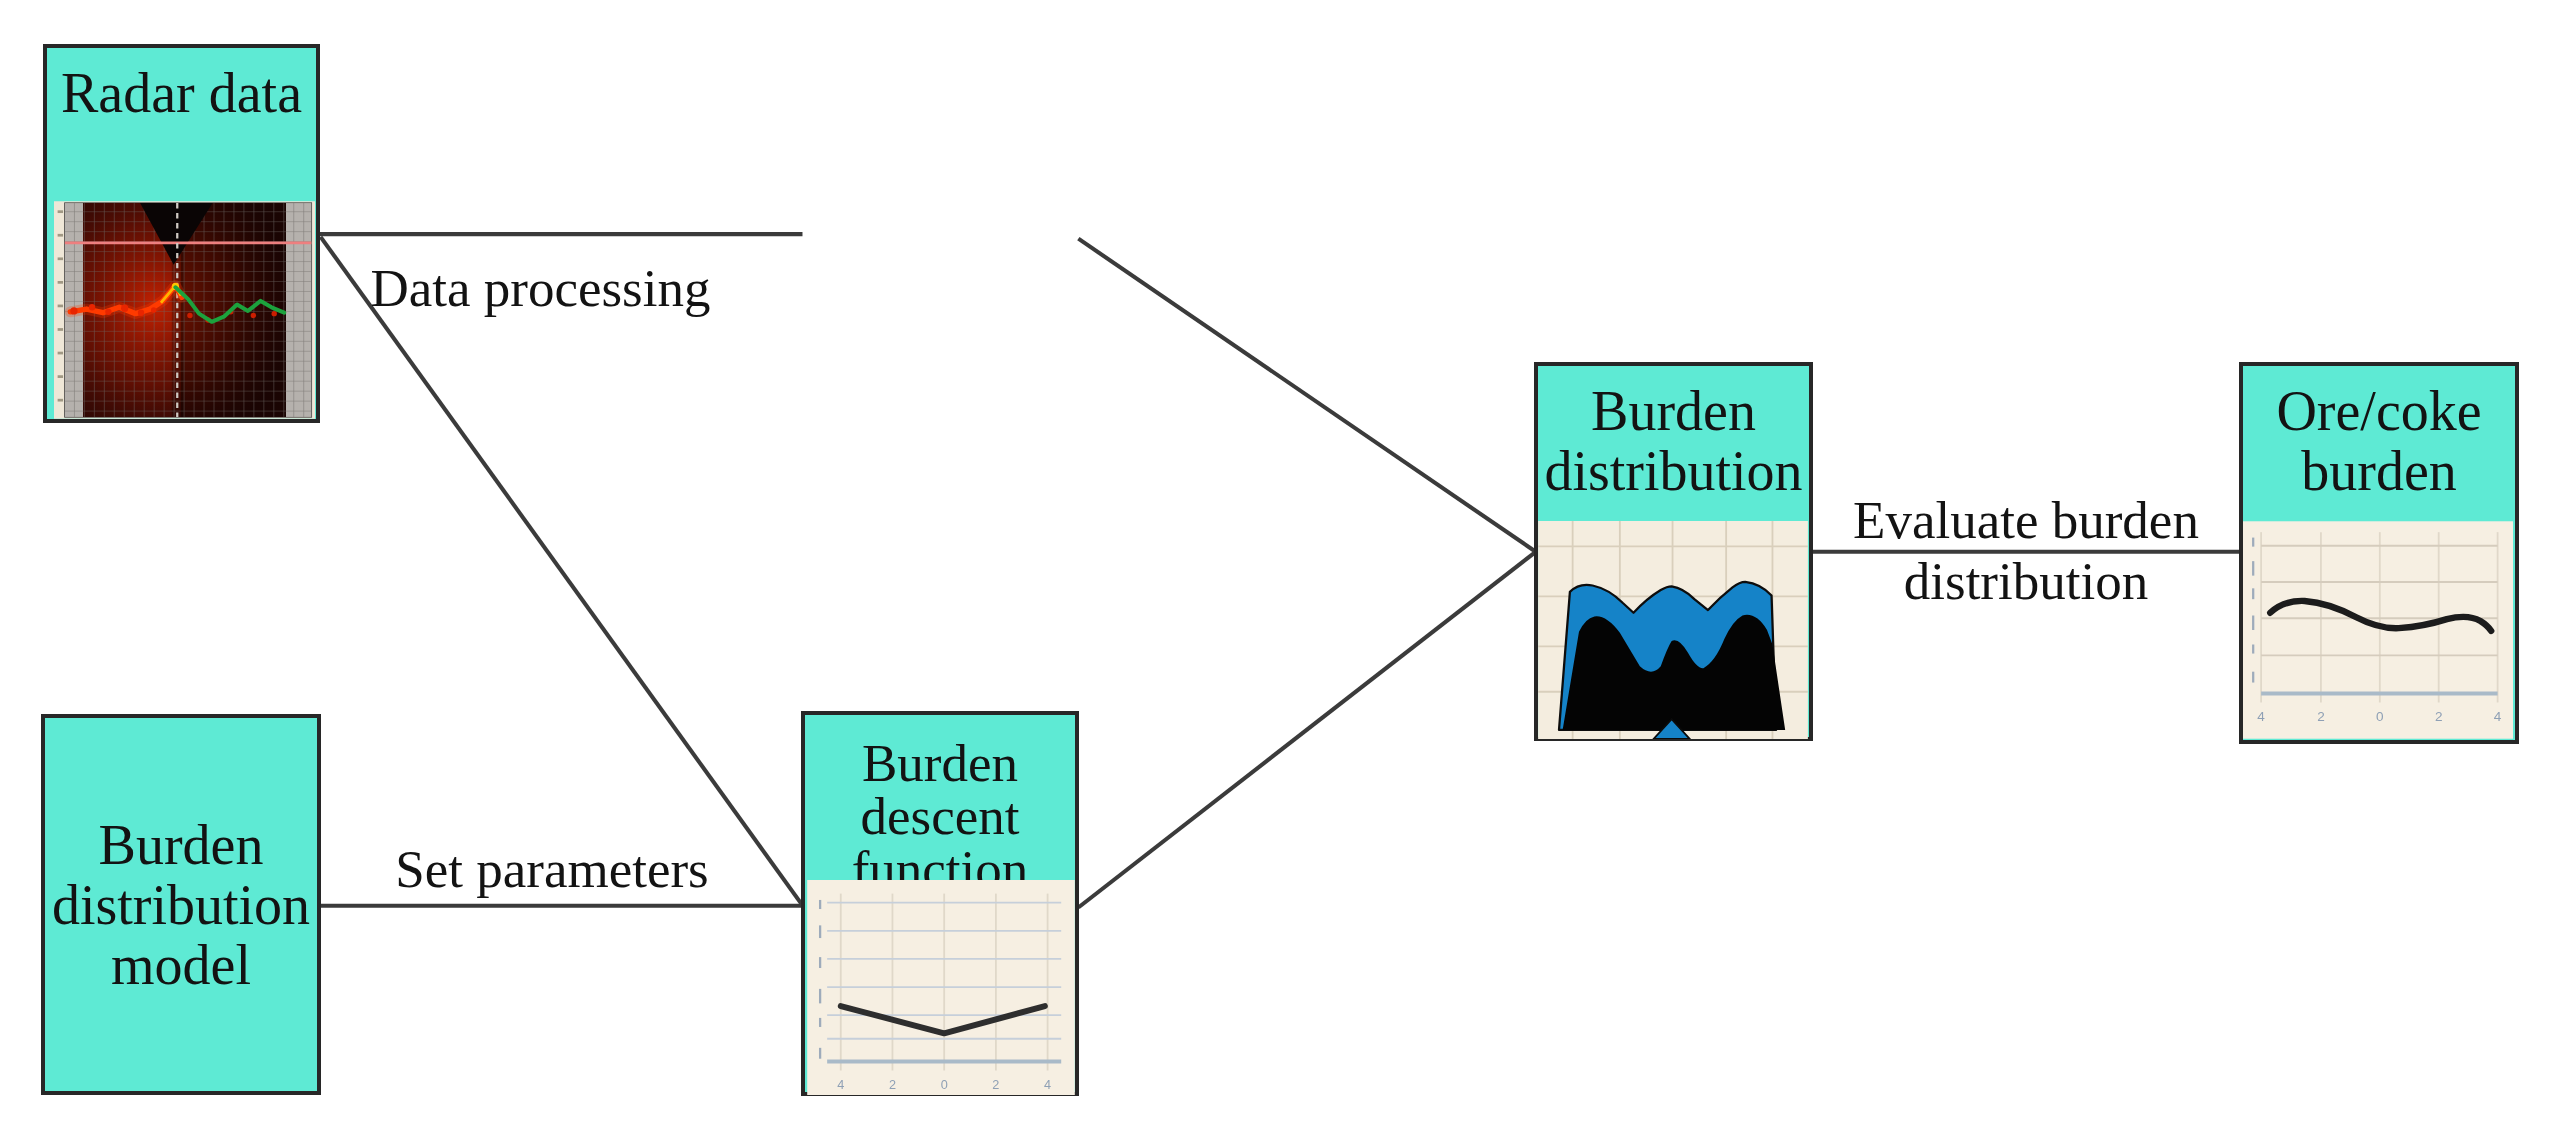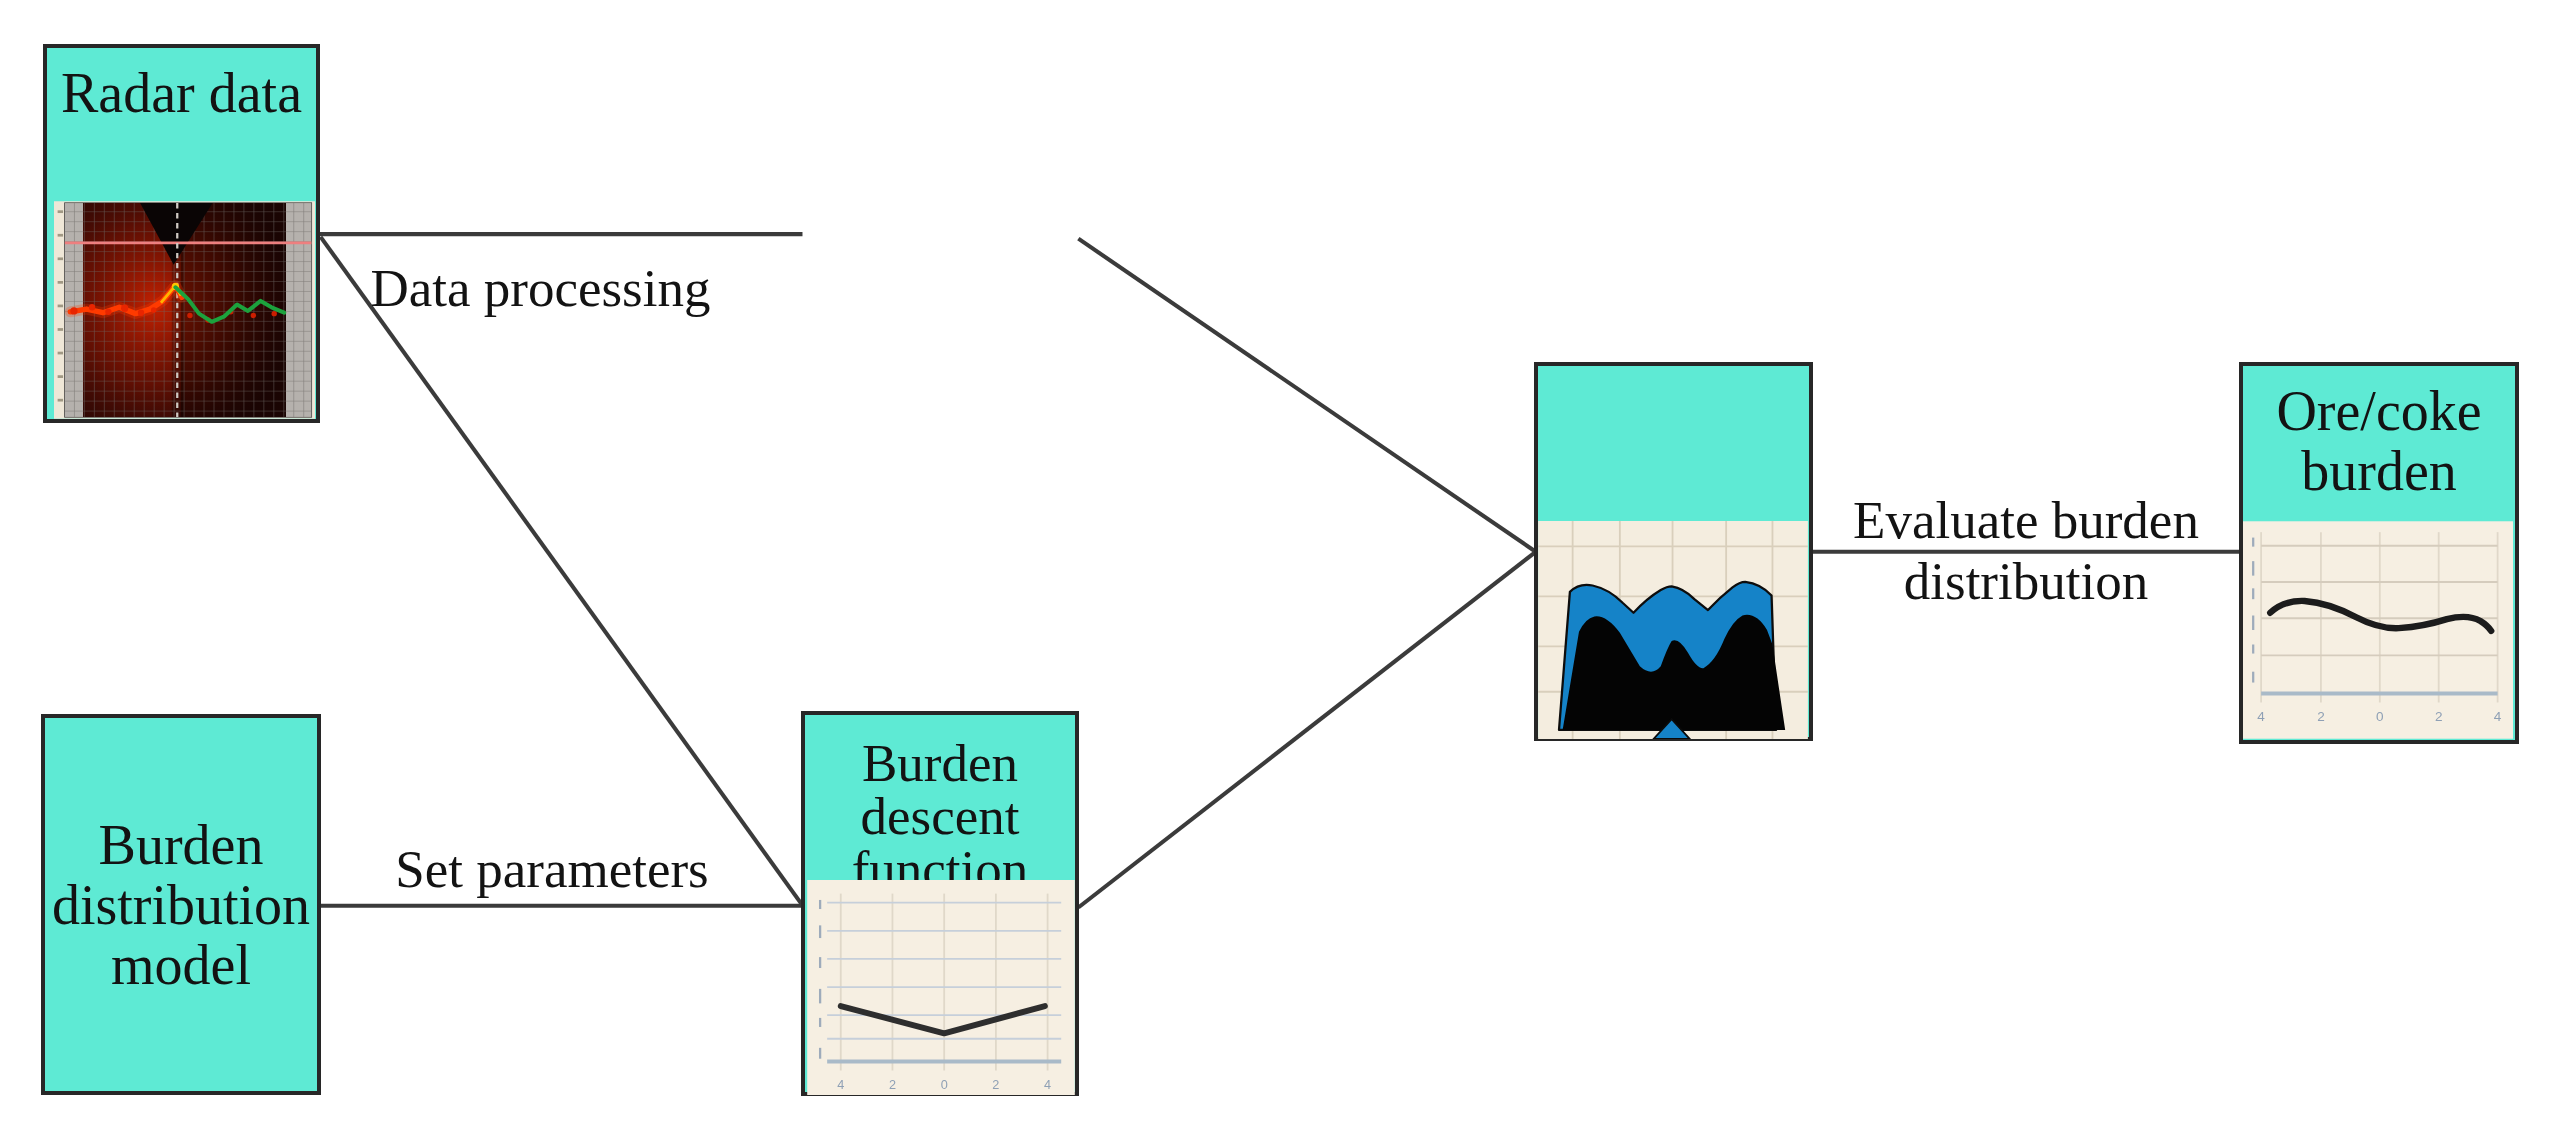--- a/index.html
+++ b/index.html
@@ -131,20 +131,21 @@
         <text x="37" y="230">4</text>
         <text x="94" y="230">2</text>
         <text x="151" y="230">0</text>
         <text x="208" y="230">2</text>
         <text x="265" y="230">4</text>
       </g>
     </svg>
   </div>
 
   <div class="node" style="left:1534px;top:362px;width:279px;height:379px">
+    <span class="title">Burden distribution</span>
     <svg class="chart" style="left:0px;top:155px" width="270" height="218" viewBox="0 0 297 240">
       <rect width="297" height="240" fill="#f4eddf"></rect>
       <g stroke="#d9cfbc" stroke-width="2">
         <line x1="38" y1="0" x2="38" y2="240"></line>
           <line x1="90" y1="0" x2="90" y2="240"></line>
         <line x1="148" y1="0" x2="148" y2="240"></line>
           <line x1="207" y1="0" x2="207" y2="240"></line>
         <line x1="258" y1="0" x2="258" y2="240"></line>
         <line x1="0" y1="28" x2="297" y2="28"></line>
           <line x1="0" y1="83" x2="297" y2="83"></line>

